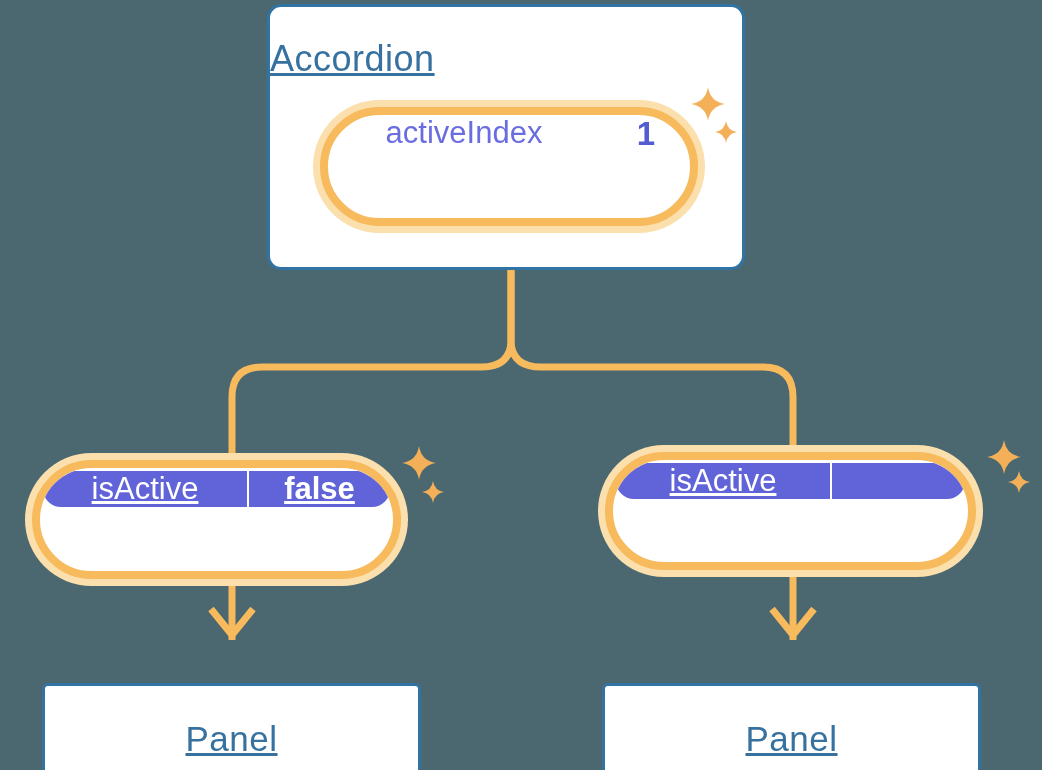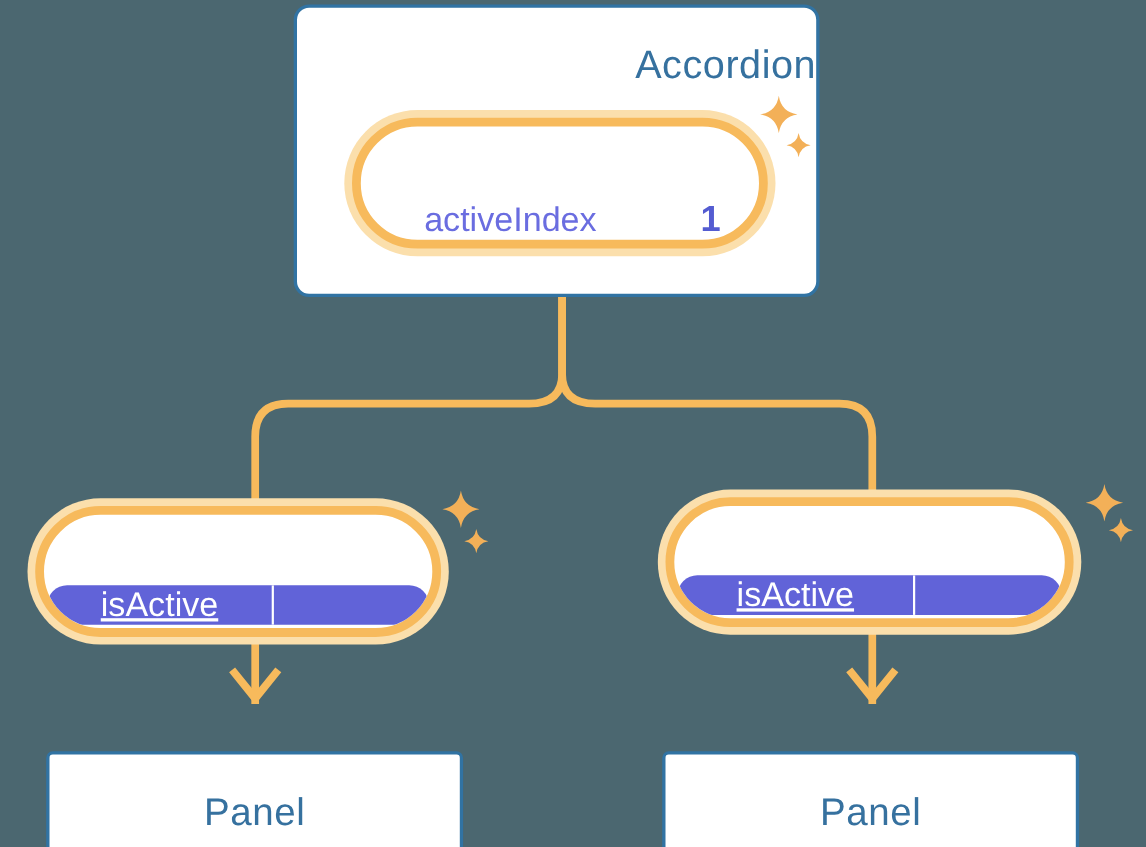--- a/index.html
+++ b/index.html
@@ -38,22 +38,23 @@
   }
   .accordion-card {
     left: 267px; top: 4px;
     width: 478px; height: 266px;
     border-radius: 14px;
   }
   .node-title {
     color: var(--node-text);
     font-size: 36px;
     font-weight: 500;
-    text-align: right;
+    text-align: left;
     letter-spacing: 0.5px;
+    text-decoration: underline;
   }
   .accordion-card .node-title {
     margin-top: 31px;
   }
   .panel-box {
     width: 379px; height: 111px;
     border-radius: 6px;
     top: 683px;
     display: flex;
     align-items: center;
@@ -72,21 +73,21 @@
     box-sizing: border-box;
     z-index: 3;
   }
   .pill-ring {
     height: 100%;
     border: 8px solid var(--line-orange);
     background: var(--node-bg);
     border-radius: 999px;
     box-sizing: border-box;
     display: flex;
-    align-items: flex-end;
+    align-items: flex-start;
     overflow: hidden;
   }
   .pill-core {
     flex: 1;
     margin: 3px;
     background: var(--pill-purple);
     border-radius: 999px;
     display: flex;
     align-items: stretch;
     overflow: hidden;
@@ -160,20 +161,21 @@
       <div class="vdiv orange"></div>
       <div class="pill-seg seg-value grow">1</div>
     </div>
   </div>
 
   <div class="pill-glow prop-pill prop-pill-left">
     <div class="pill-ring">
       <div class="pill-core">
         <div class="pill-seg seg-label">isActive</div>
         <div class="vdiv white"></div>
+        <div class="pill-seg seg-value grow">false</div>
       </div>
     </div>
   </div>
 
   <div class="pill-glow prop-pill prop-pill-right">
     <div class="pill-ring">
       <div class="pill-core">
         <div class="pill-seg seg-label">isActive</div>
         <div class="vdiv white"></div>
       </div>

